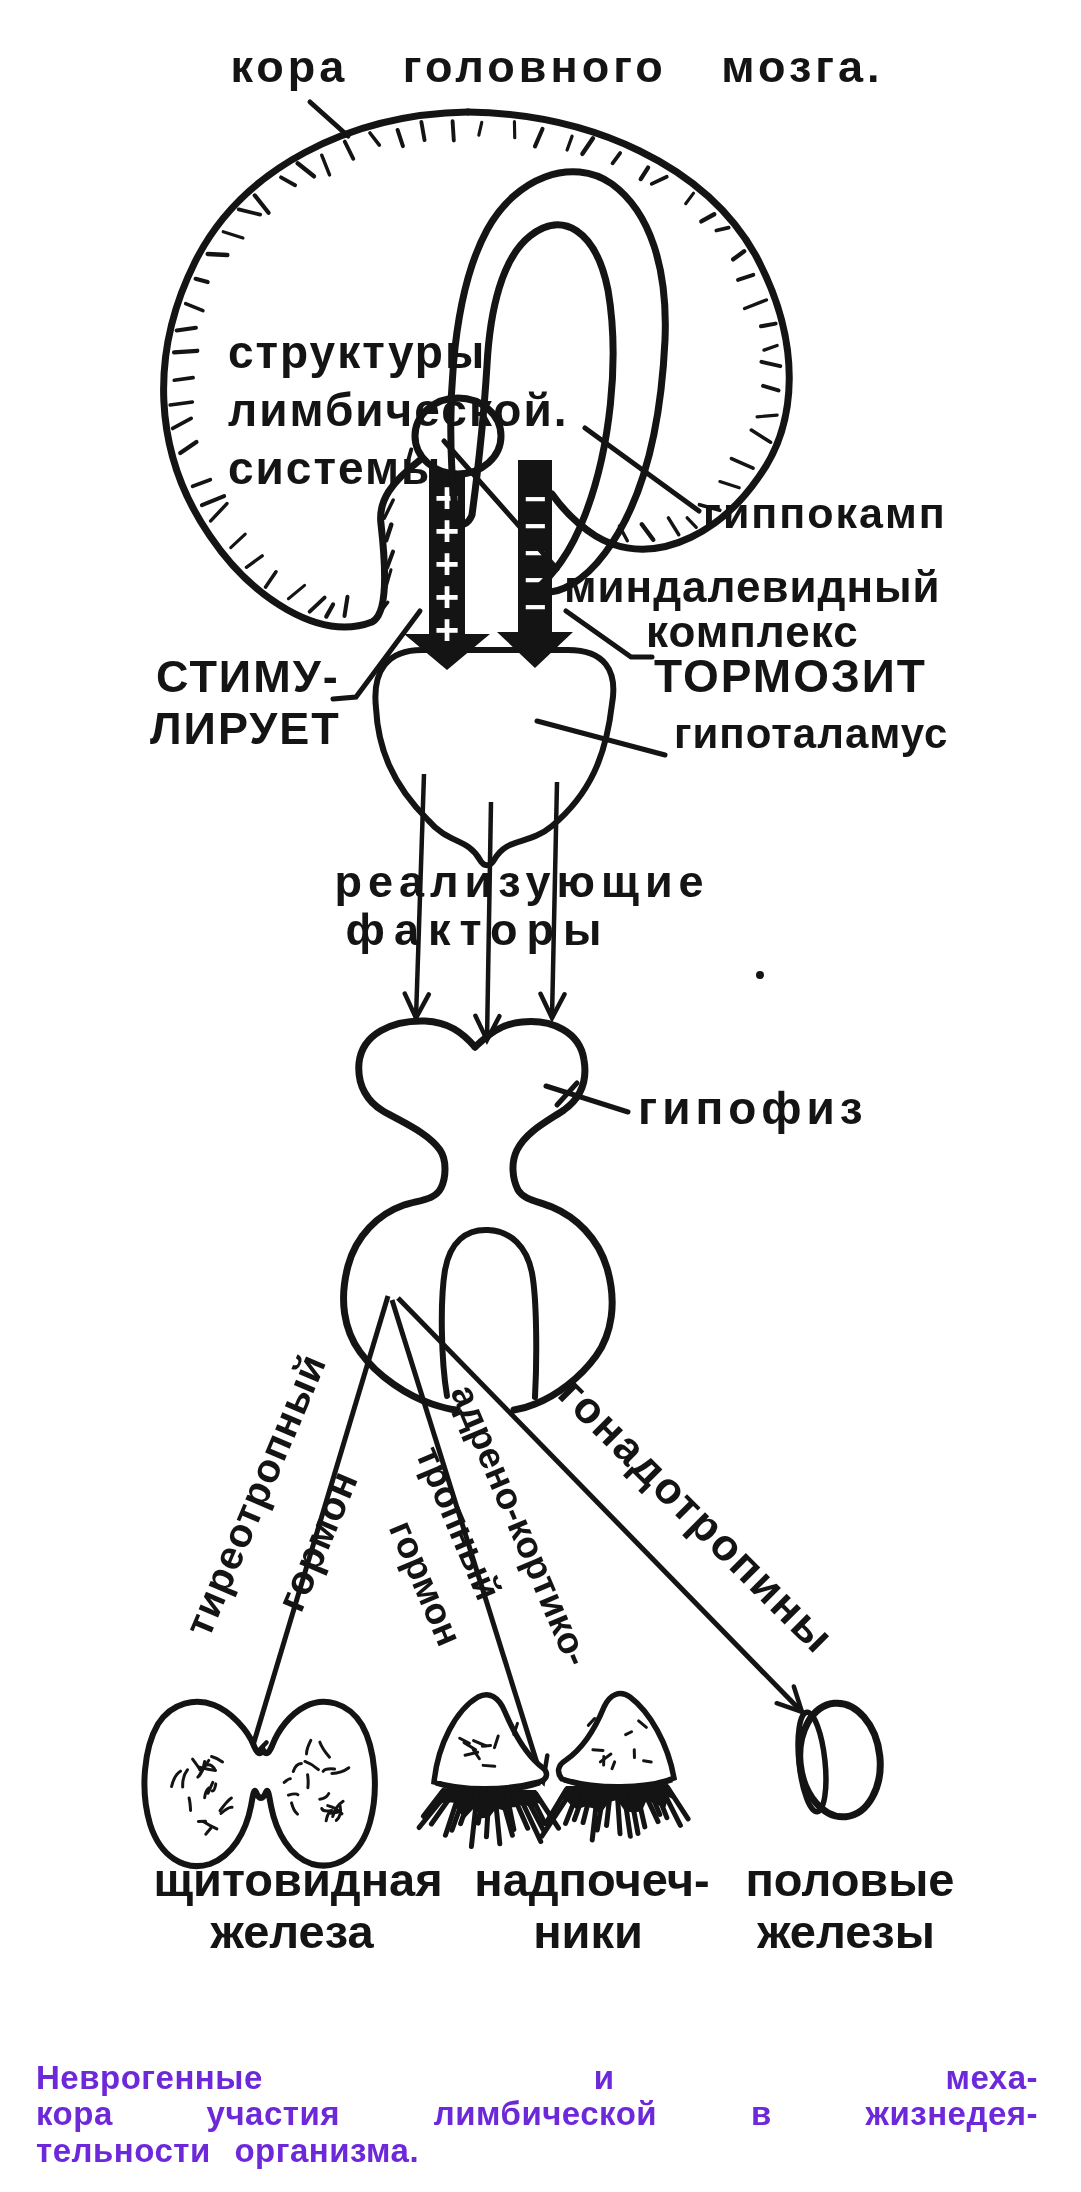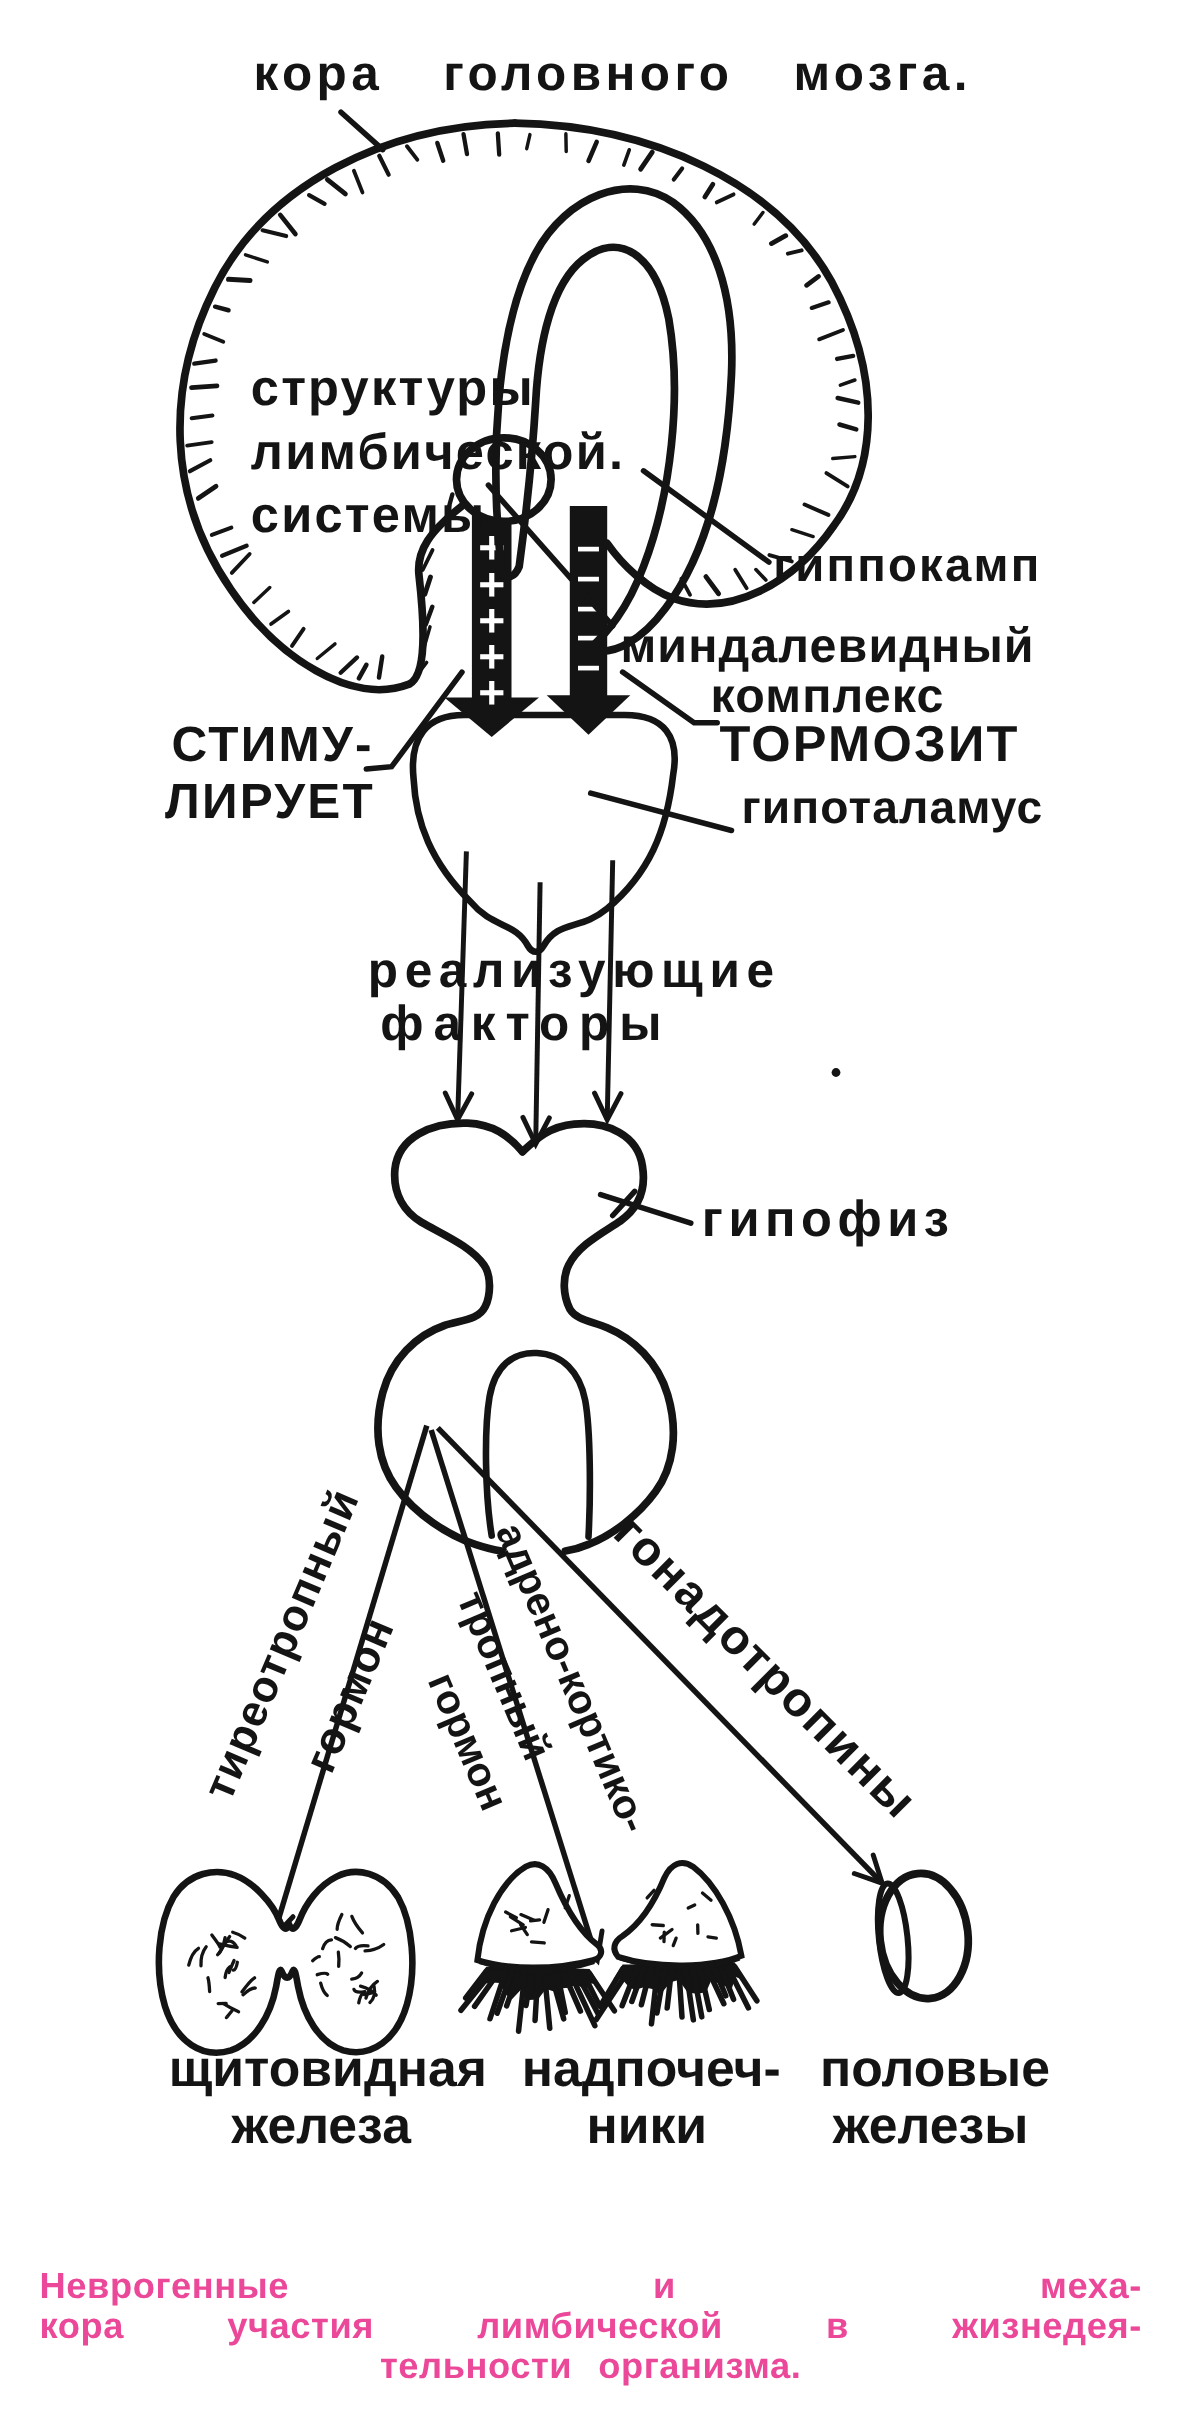--- a/index.html
+++ b/index.html
@@ -20,25 +20,25 @@
   .t-real2{font-size:45px;letter-spacing:9px;}
   .t-pit{font-size:46px;letter-spacing:5px;}
   .t-h1{font-size:40px;letter-spacing:1px;}
   .t-h2{font-size:37px;letter-spacing:0px;}
   .t-h3{font-size:44px;letter-spacing:2px;}
   .t-gland{font-size:47px;letter-spacing:0px;}
   .mark-plus{font-size:42px;fill:#ffffff;}
   .mark-minus{font-size:38px;fill:#ffffff;}
   .caption{
     position:absolute;left:36px;top:2060px;width:1002px;
-    font-weight:700;font-size:33px;line-height:36px;color:#ec4899;letter-spacing:0.5px;
+    font-weight:700;font-size:33px;line-height:36px;color:#6d28d9;letter-spacing:0.5px;
   }
   .cap-line{white-space:nowrap;}
   .cap-justify{display:flex;justify-content:space-between;}
-  .cap-center{text-align:center;margin-top:1px;word-spacing:14px;}
+  .cap-center{text-align:left;margin-top:1px;word-spacing:14px;}
 </style>
 </head>
 <body>
 
 <div class="stage">
 <svg id="fig" width="1081" height="2192" viewBox="0 0 1081 2192">
   <defs>
     <marker id="chev" markerUnits="userSpaceOnUse" markerWidth="44" markerHeight="44" refX="27" refY="15" orient="auto">
       <path d="M3,3 L27,15 L3,27" fill="none" stroke="#141414" stroke-width="4.5" stroke-linecap="round"></path>
     </marker>

